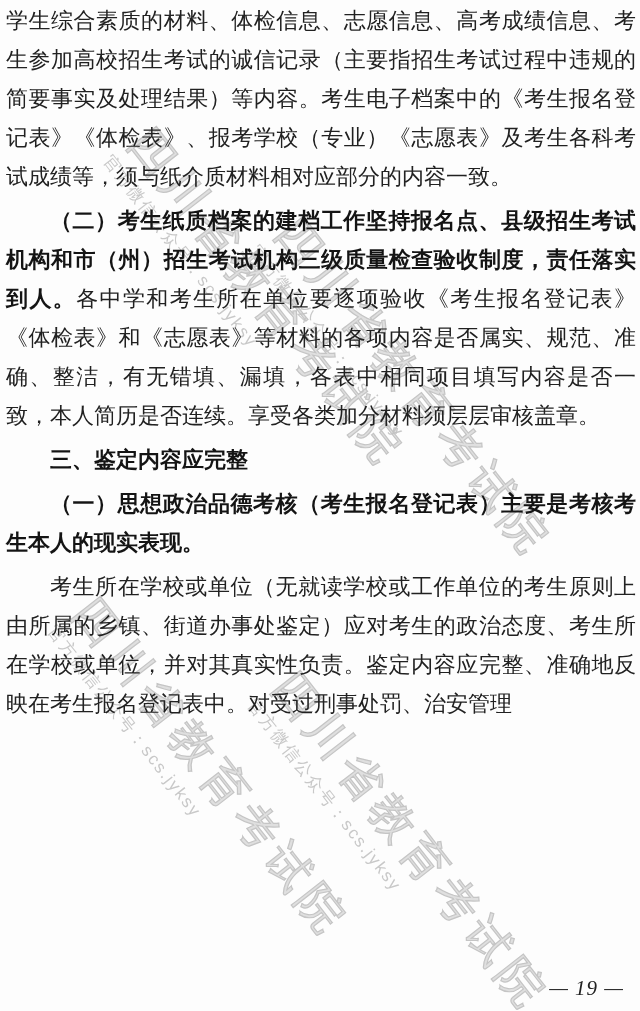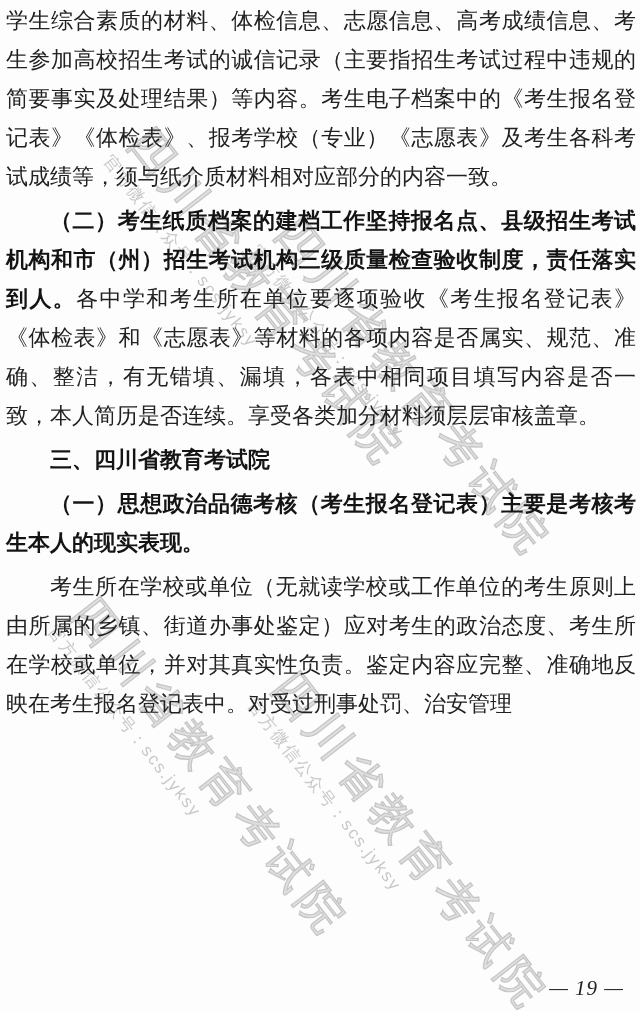--- a/index.html
+++ b/index.html
@@ -105,20 +105,20 @@
     </div>
     <div class="wm wm-d">
       <div class="wm-main">四川省教育考试院</div>
       <div class="wm-sub">官方微信公众号：scs.jyksy</div>
     </div>
   </div>
 
   <div class="doc" id="doc-body">
       <p class="para"><span class="run">学生综合素质的材料、体检信息、志愿信息、高考成绩信息、考生参加高校招生考试的诚信记录（主要指招生考试过程中违规的简要事实及处理结果）等内容。考生电子档案中的《考生报名登记表》《体检表》、报考学校（专业）《志愿表》及考生各科考试成绩等，须与纸介质材料相对应部分的内容一致。</span></p>
       <p class="para indent"><span class="run bold">（二）考生纸质档案的建档工作坚持报名点、县级招生考试机构和市（州）招生考试机构三级质量检查验收制度，责任落实到人。</span><span class="run">各中学和考生所在单位要逐项验收《考生报名登记表》《体检表》和《志愿表》等材料的各项内容是否属实、规范、准确、整洁，有无错填、漏填，各表中相同项目填写内容是否一致，本人简历是否连续。享受各类加分材料须层层审核盖章。</span></p>
-      <p class="para indent"><span class="run bold">三、四川省教育考试院</span></p>
+      <p class="para indent"><span class="run bold">三、鉴定内容应完整</span></p>
       <p class="para indent"><span class="run bold">（一）思想政治品德考核（考生报名登记表）主要是考核考生本人的现实表现。</span></p>
       <p class="para indent"><span class="run">考生所在学校或单位（无就读学校或工作单位的考生原则上由所属的乡镇、街道办事处鉴定）应对考生的政治态度、考生所在学校或单位，并对其真实性负责。鉴定内容应完整、准确地反映在考生报名登记表中。对受过刑事处罚、治安管理</span></p>
     </div>
 
   <div class="footer">— 19 —</div>
 
 </div>
 
 </body></html>

